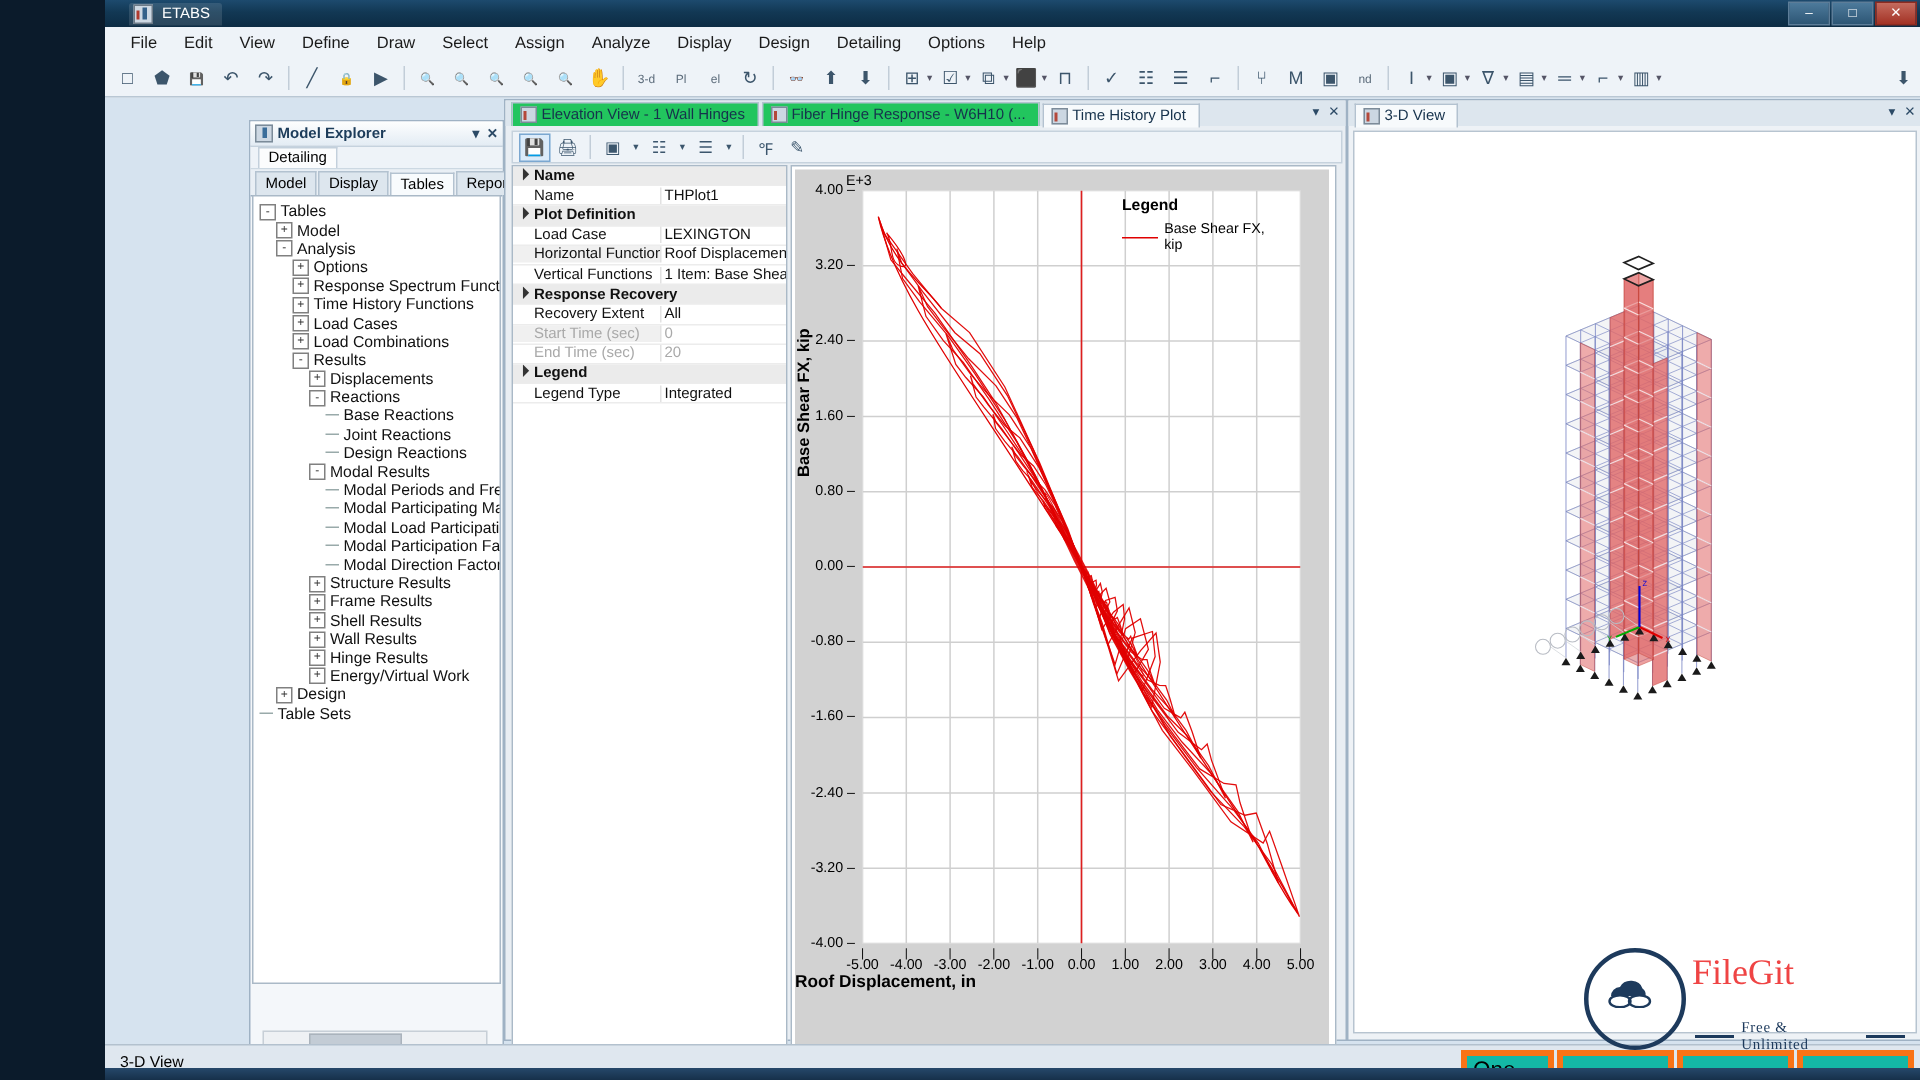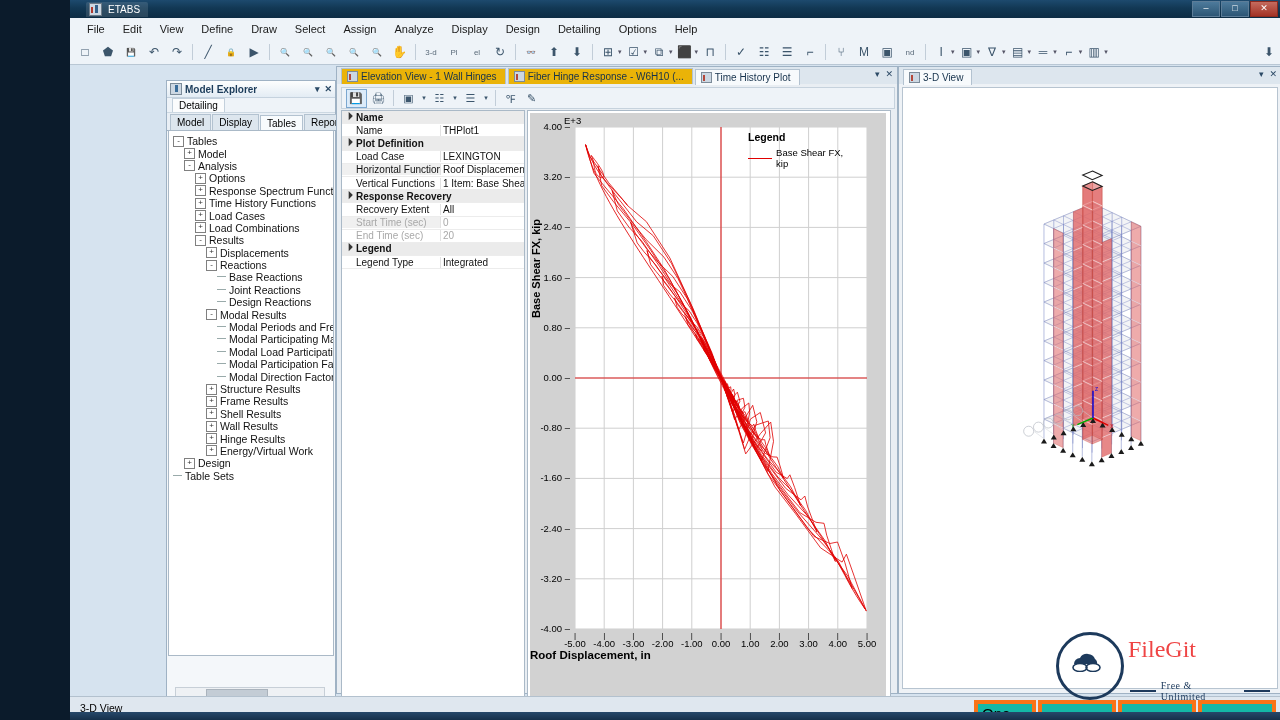--- a/index.html
+++ b/index.html
@@ -61,21 +61,21 @@
     overflow:hidden;padding:4px 0 0 0;}
   .tn{height:12.4px;display:flex;align-items:center;font-size:10.5px;color:#111;white-space:nowrap;}
   .exp{width:9px;height:9px;border:1px solid #808080;background:#fff;display:inline-block;margin-right:3px;
     position:relative;flex:none;font-size:8px;line-height:8px;text-align:center;color:#333;}
   .dashline{width:9px;margin-right:3px;display:inline-block;flex:none;border-top:1px solid #9aa;height:1px;position:relative;top:0;}
   .hs{position:absolute;left:8px;bottom:4px;width:148px;height:10px;background:#eef1f4;border:1px solid #c7cfd7;}
   .hs .th{position:absolute;left:30px;top:1px;width:60px;height:6px;background:#c3ccd5;border:1px solid #aab3bc;}
   
   .docarea{position:absolute;left:266px;top:66px;width:560px;height:626px;background:#e9eef3;border:1px solid #9fb2c4;}
   .doctabs{height:17px;background:#dde6ee;display:flex;align-items:flex-end;padding-left:4px;gap:2px;position:relative;}
-  .dtab{font-size:10px;padding:2px 8px 2px 5px;background:#eab308;border:1px solid #b3c2d0;border-bottom:none;
+  .dtab{font-size:10px;padding:2px 8px 2px 5px;background:#22c55e;border:1px solid #b3c2d0;border-bottom:none;
       display:flex;align-items:center;gap:3px;color:#16324c;}
   .dtab.act{background:#f7fafc;position:relative;top:1px;margin-top:43px;}
   .dtab .di{width:9px;height:9px;background:#ccd7e2;border:1px solid #7c8b99;position:relative;flex:none;}
   .dtab .di:after{content:"";position:absolute;left:1px;top:2px;width:2px;height:6px;background:#b4483a;}
   .doctabs .ctr{position:absolute;right:4px;top:2px;display:flex;gap:6px;font-size:9px;color:#2c4a66;}
   .chtool{position:absolute;left:4px;top:20px;width:548px;height:20px;background:#eef3f8;border:1px solid #c6d2dd;
      display:flex;align-items:center;padding-left:4px;gap:2px;}
   .ct{width:19px;height:17px;display:flex;align-items:center;justify-content:center;font-size:11px;color:#3c566d;}
   .ct.box{border:1px solid #7ba7d0;background:#dbebfa;}
   

